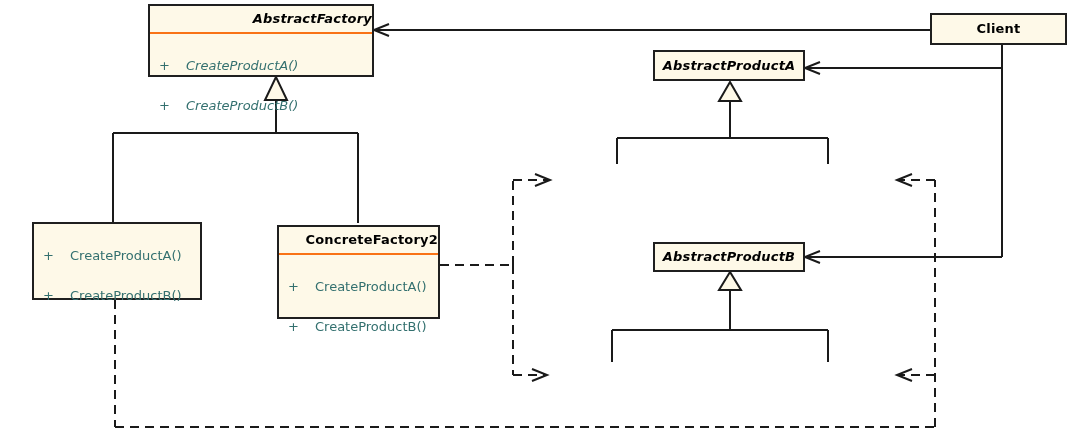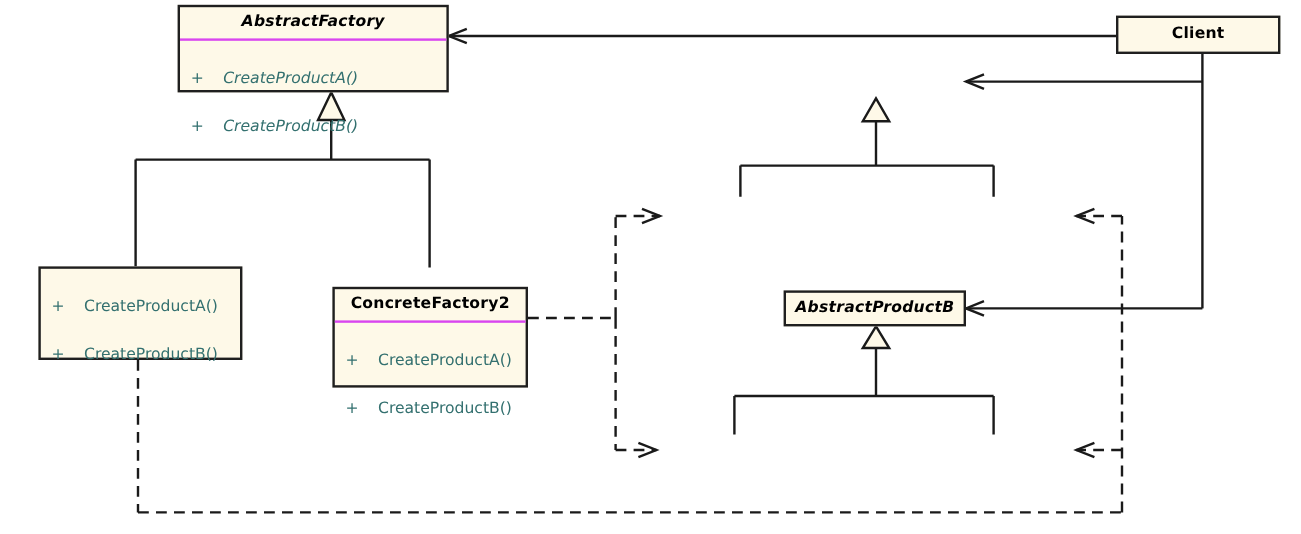--- a/index.html
+++ b/index.html
@@ -19,21 +19,21 @@
   }
   .uml-title{
     font-weight:bold;
     font-size:13px;
     color:#000000;
     text-align:center;
     letter-spacing:0.2px;
     white-space:nowrap;
     overflow:hidden;
   }
-  .uml-title.sep{border-bottom:2px solid #d946ef;}
+  .uml-title.sep{border-bottom:2px solid #f97316;text-align:right;}
   .abstract .uml-title{font-style:italic;}
   .uml-methods{padding-top:2px;}
   .uml-method{
     font-size:13px;
     line-height:21px;
     color:#33706F;
     padding-left:9px;
     white-space:nowrap;
     margin-top:19px;
   }
@@ -85,41 +85,44 @@
       <div class="uml-method">
         <span class="vis">+</span><span class="sig">CreateProductB()</span>
       </div>
     </div>
   </div>
 
   <div class="uml-class" style="left:930px;top:13px;width:137px;height:32px">
     <div class="uml-title" style="line-height:28px;height:28px">Client</div>
   </div>
 
+  <div class="uml-class abstract" style="left:653px;top:50px;width:152px;height:31px">
+    <div class="uml-title" style="line-height:27px;height:27px">AbstractProductA</div>
+  </div>
 
 
 
   <div class="uml-class abstract" style="left:653px;top:242px;width:152px;height:30px">
     <div class="uml-title" style="line-height:26px;height:26px">AbstractProductB</div>
   </div>
 
 
 
   <div class="uml-class" style="left:32px;top:222px;width:170px;height:78px">
     <div class="uml-methods">
       <div class="uml-method">
         <span class="vis">+</span><span class="sig">CreateProductA()</span>
       </div>
       <div class="uml-method">
         <span class="vis">+</span><span class="sig">CreateProductB()</span>
       </div>
     </div>
   </div>
 
-  <div class="uml-class" style="left:277px;top:239px;width:163px;height:84px">
+  <div class="uml-class" style="left:277px;top:225px;width:163px;height:94px">
     <div class="uml-title sep" style="line-height:26px;height:26px">ConcreteFactory2</div>
     <div class="uml-methods">
       <div class="uml-method">
         <span class="vis">+</span><span class="sig">CreateProductA()</span>
       </div>
       <div class="uml-method">
         <span class="vis">+</span><span class="sig">CreateProductB()</span>
       </div>
     </div>
   </div>

